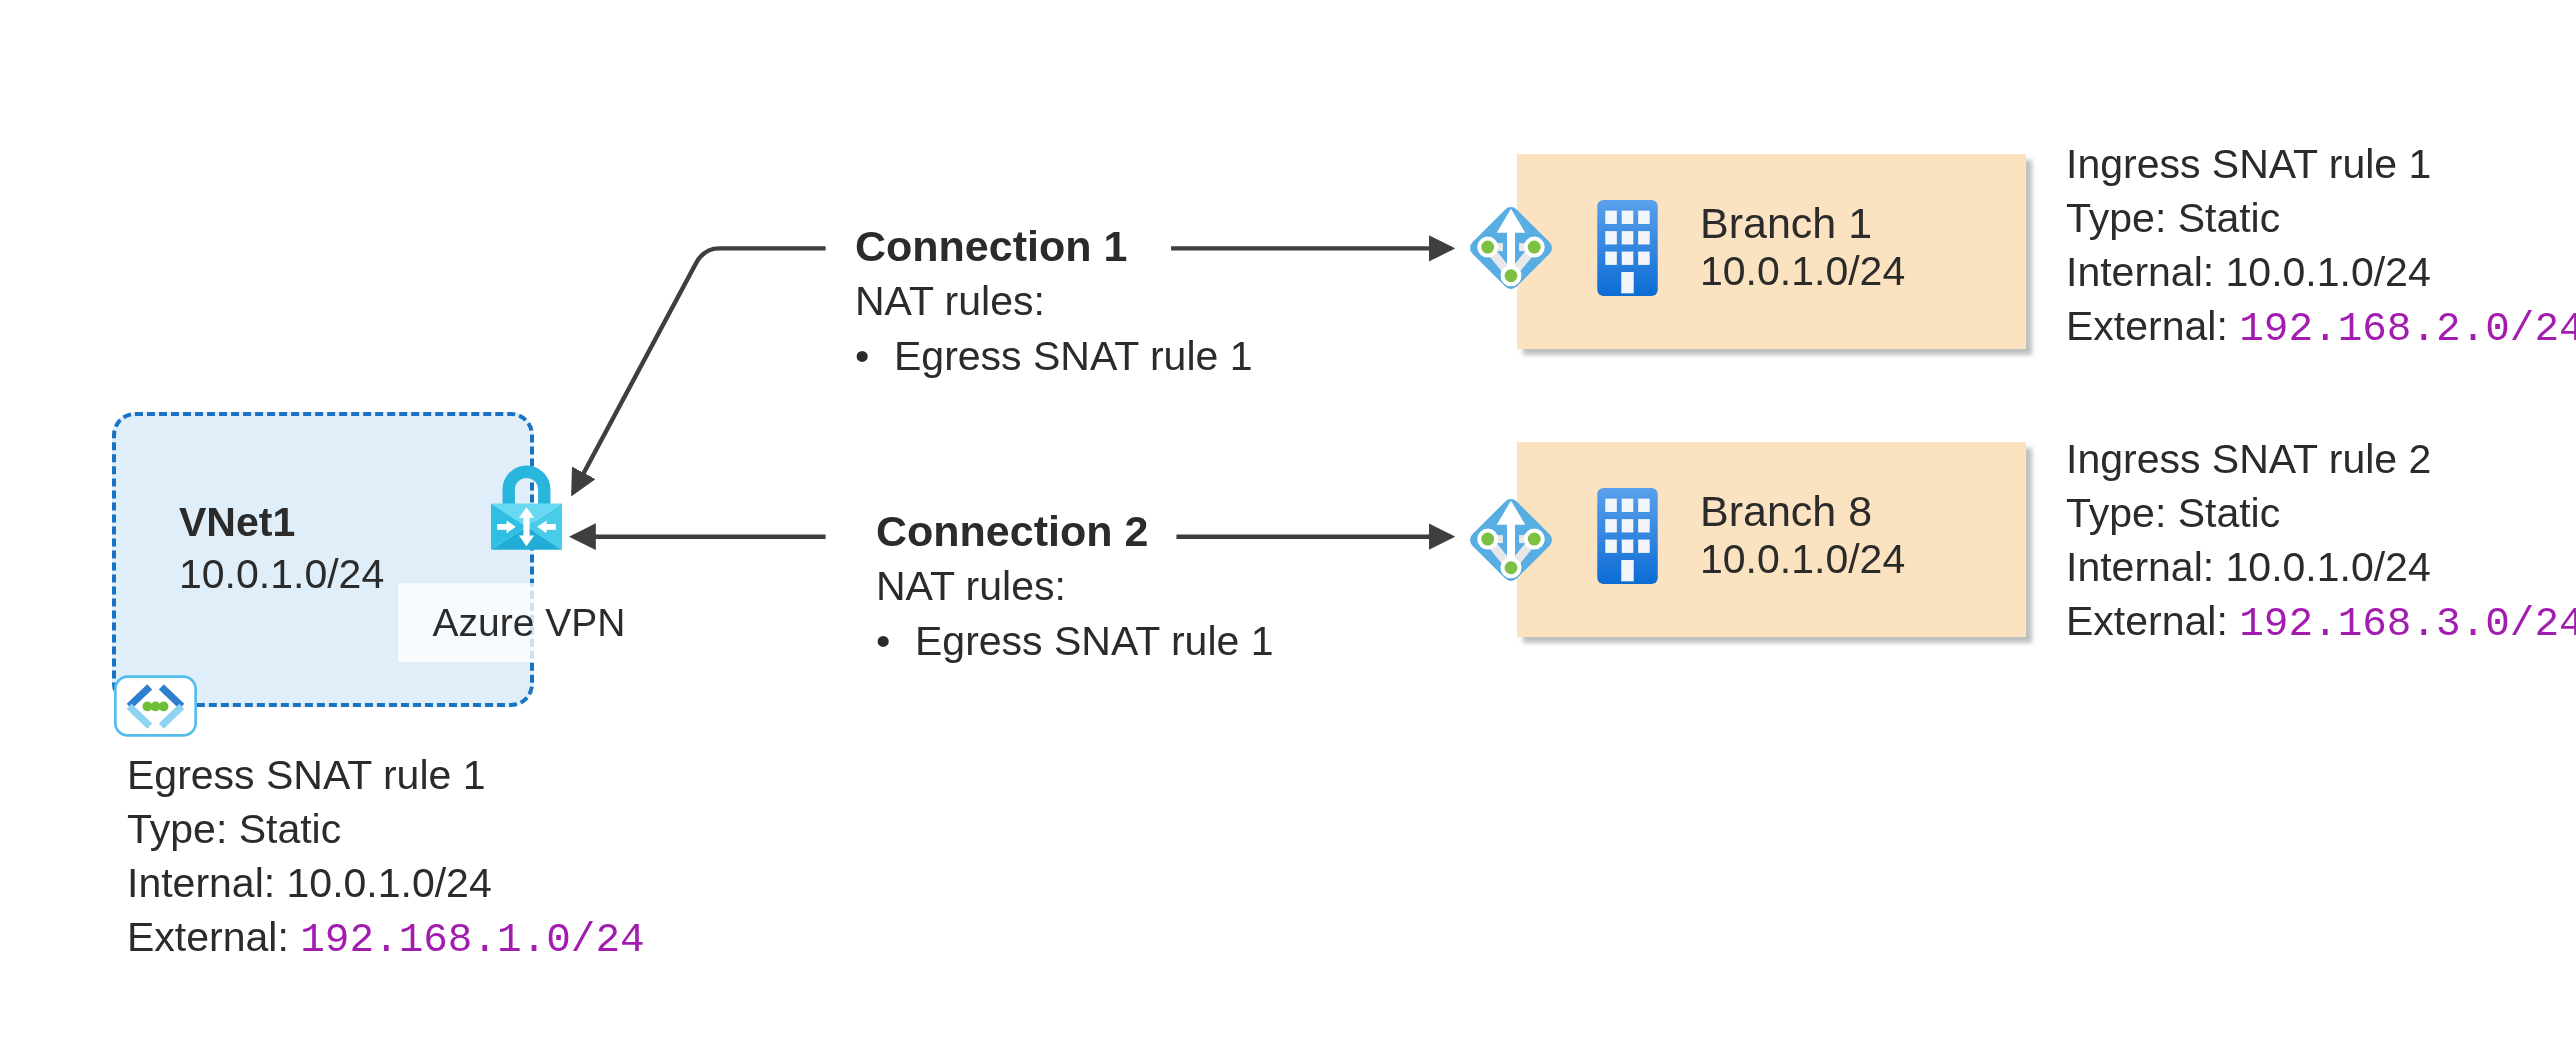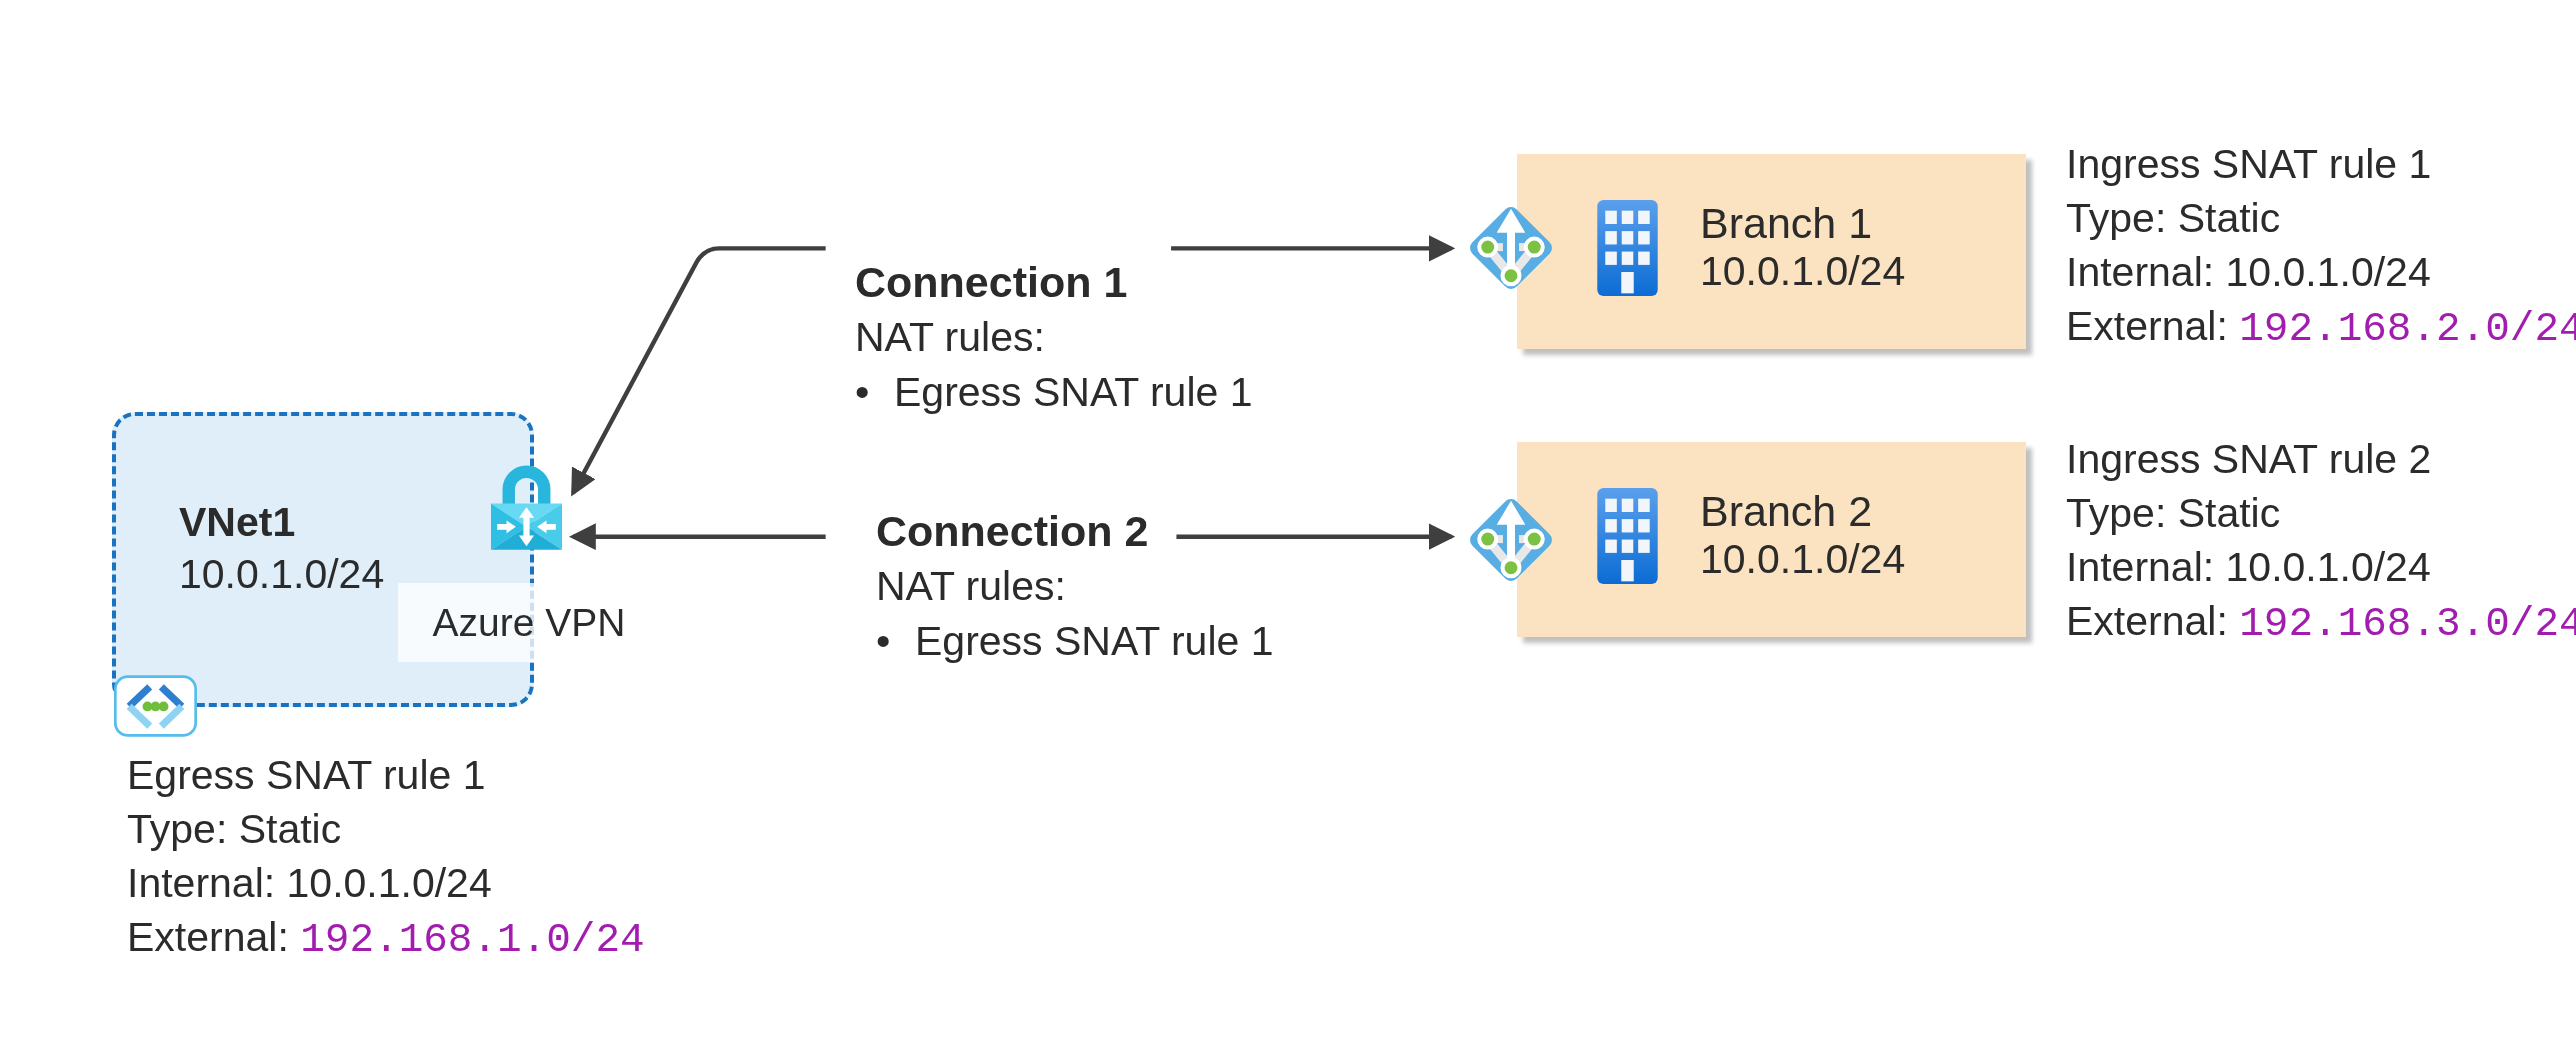--- a/index.html
+++ b/index.html
@@ -27,21 +27,21 @@
   }
 
   
   .rule-block{font-size:41px;line-height:54px;white-space:nowrap;}
   .egress-block{left:127px;top:748px;}
   .ingress-block-1{left:2066px;top:137px;}
   .ingress-block-2{left:2066px;top:432px;}
 
   
   .conn-block{left:855px;font-size:41px;line-height:55px;white-space:nowrap;}
-  .conn-1{top:219px;margin-top:36px;}
+  .conn-1{top:219px;}
   .conn-2{top:504px;margin-left:21px;}
   .conn-title{font-size:43px;font-weight:700;}
   .bullet{display:inline-block;width:39px;}
 
   
   .branch-box{
     left:1517px;width:509px;height:195px;background:#fbe3c1;
     box-shadow:6.2px 6.2px 4.5px rgba(0,0,0,0.25);
   }
   .branch-1{top:154px;}
@@ -193,21 +193,21 @@
       <rect x="9" y="35" width="13" height="15"></rect>
         <rect x="27.5" y="35" width="13" height="15"></rect>
         <rect x="46" y="35" width="13" height="15"></rect>
       <rect x="9" y="58" width="13" height="15"></rect>
         <rect x="27.5" y="58" width="13" height="15"></rect>
         <rect x="46" y="58" width="13" height="15"></rect>
       <rect x="27" y="81" width="14" height="24"></rect>
     </g>
   </svg>
   <div class="abs branch-label branch-label-2">
-    <div class="bname">Branch 2</div>
+    <div class="bname">Branch 8</div>
     <div class="bcidr">10.0.1.0/24</div>
   </div>
 
   <div class="abs rule-block ingress-block-1">
     <div>Ingress SNAT rule 1</div>
     <div>Type: Static</div>
     <div>Internal: 10.0.1.0/24</div>
     <div><span>External:</span> <span class="red">192.168.2.0/24</span></div>
   </div>
 

